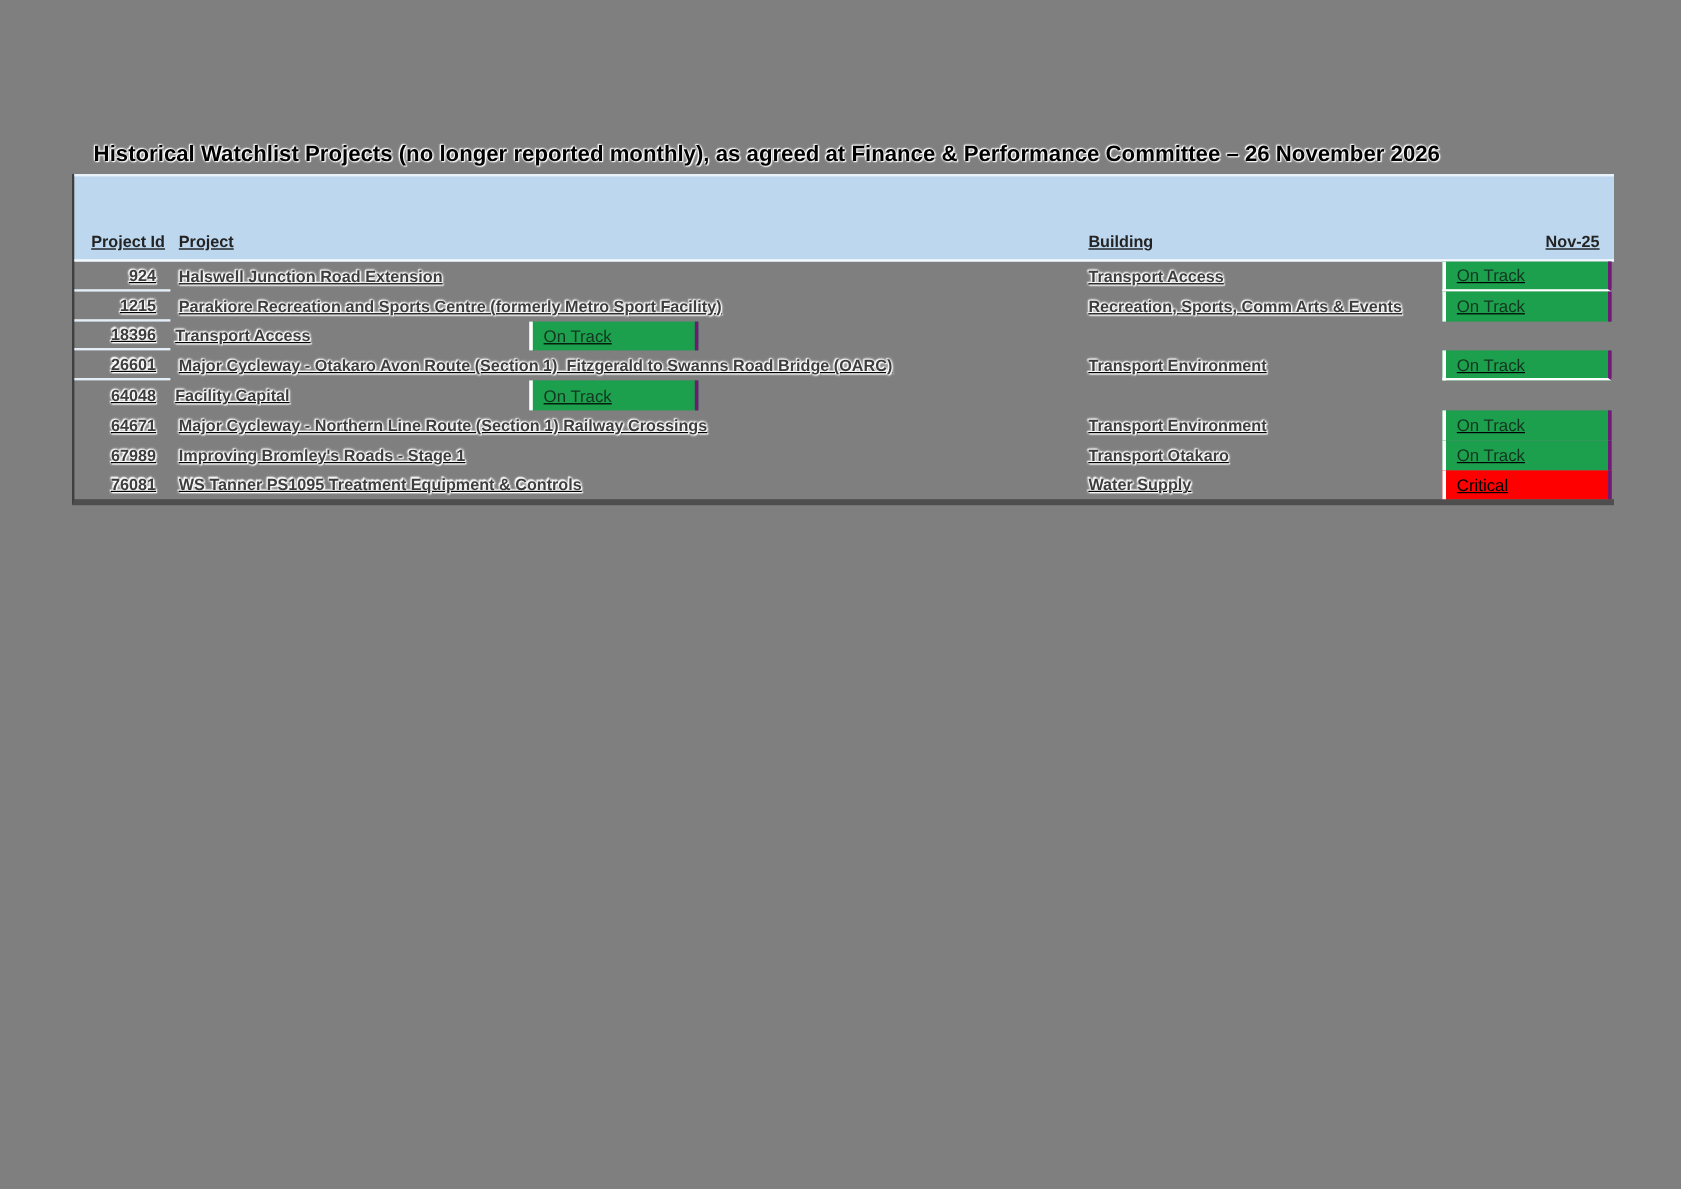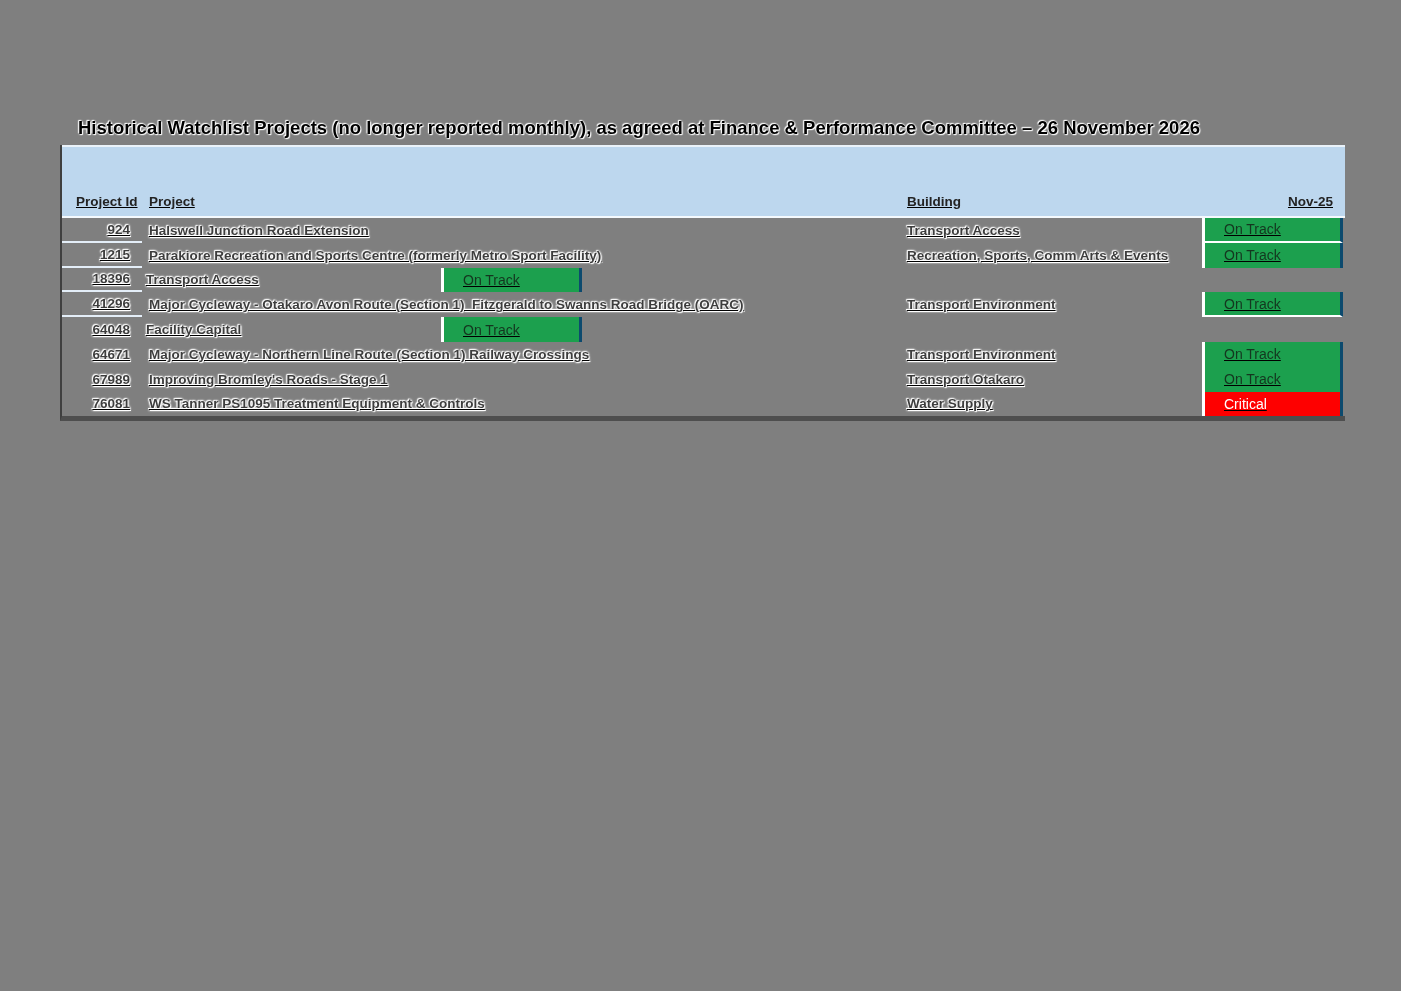--- a/index.html
+++ b/index.html
@@ -79,29 +79,29 @@
     width: 80px;
     justify-content: flex-end;
     padding-right: 12px;
     font-weight: bold;
   }
   .id-underline { border-bottom: 2px solid #e4eef8; }
   .td-project  { width: 761px; padding-left: 7px;  font-weight: bold; }
   .td-activity { width: 299px; padding-left: 4px;  font-weight: bold; }
   .td-status {
     width: 141px;
-    padding-left: 19px;
+    padding-left: 9px;
     border-left: 3px solid #ffffff;
-    border-right: 3px solid #0c4a6e;
+    border-right: 3px solid #701a75;
     font-size: 14px;
     font-weight: normal;
     color: #14361f;
     text-shadow: none;
   }
-  .td-status.critical { color: #ffffff; }
+  .td-status.critical { color: #000000; }
   .status-sep { border-bottom: 2px solid #ffffff; }
 </style>
 </head>
 <body>
 
 <div class="page">
 
   <h1 class="title">Historical Watchlist Projects (no longer reported monthly), as agreed at Finance &amp; Performance Committee – 26 November 2026</h1>
 
   <div class="table">
@@ -123,21 +123,21 @@
           <div class="td td-project">Parakiore Recreation and Sports Centre (formerly Metro Sport Facility)</div>
           <div class="td td-activity">Recreation, Sports, Comm Arts &amp; Events</div>
           <div class="td td-status" style="background: rgb(28, 160, 78);">On Track</div>
         </div>
         <div class="tr">
           <div class="td td-id id-underline">18396</div>
           <div class="td td-activity">Transport Access</div>
           <div class="td td-status" style="background: rgb(28, 160, 78);">On Track</div>
         </div>
         <div class="tr">
-          <div class="td td-id id-underline">41296</div>
+          <div class="td td-id id-underline">26601</div>
           <div class="td td-project">Major Cycleway - Otakaro Avon Route (Section 1)  Fitzgerald to Swanns Road Bridge (OARC)</div>
           <div class="td td-activity">Transport Environment</div>
           <div class="td td-status status-sep" style="background: rgb(28, 160, 78);">On Track</div>
         </div>
         <div class="tr">
           <div class="td td-id">64048</div>
           <div class="td td-activity">Facility Capital</div>
           <div class="td td-status" style="background: rgb(28, 160, 78);">On Track</div>
         </div>
         <div class="tr">

